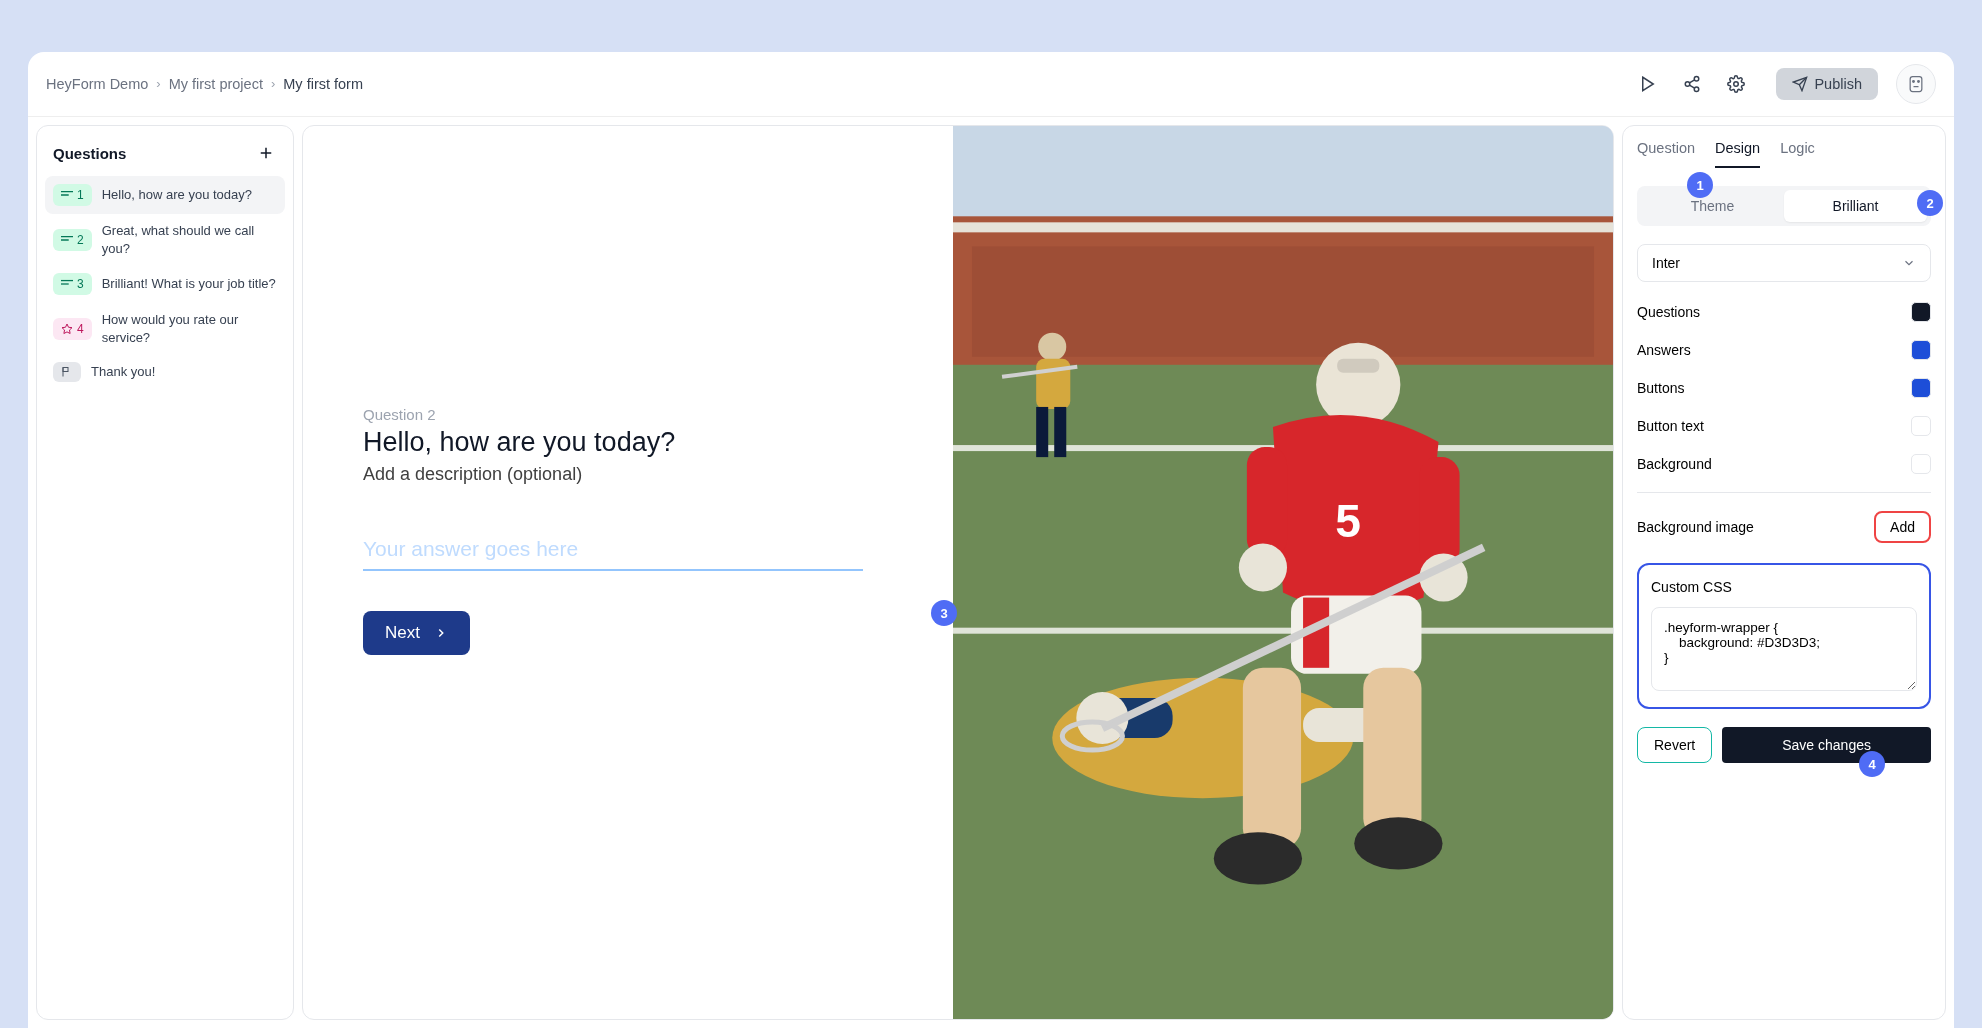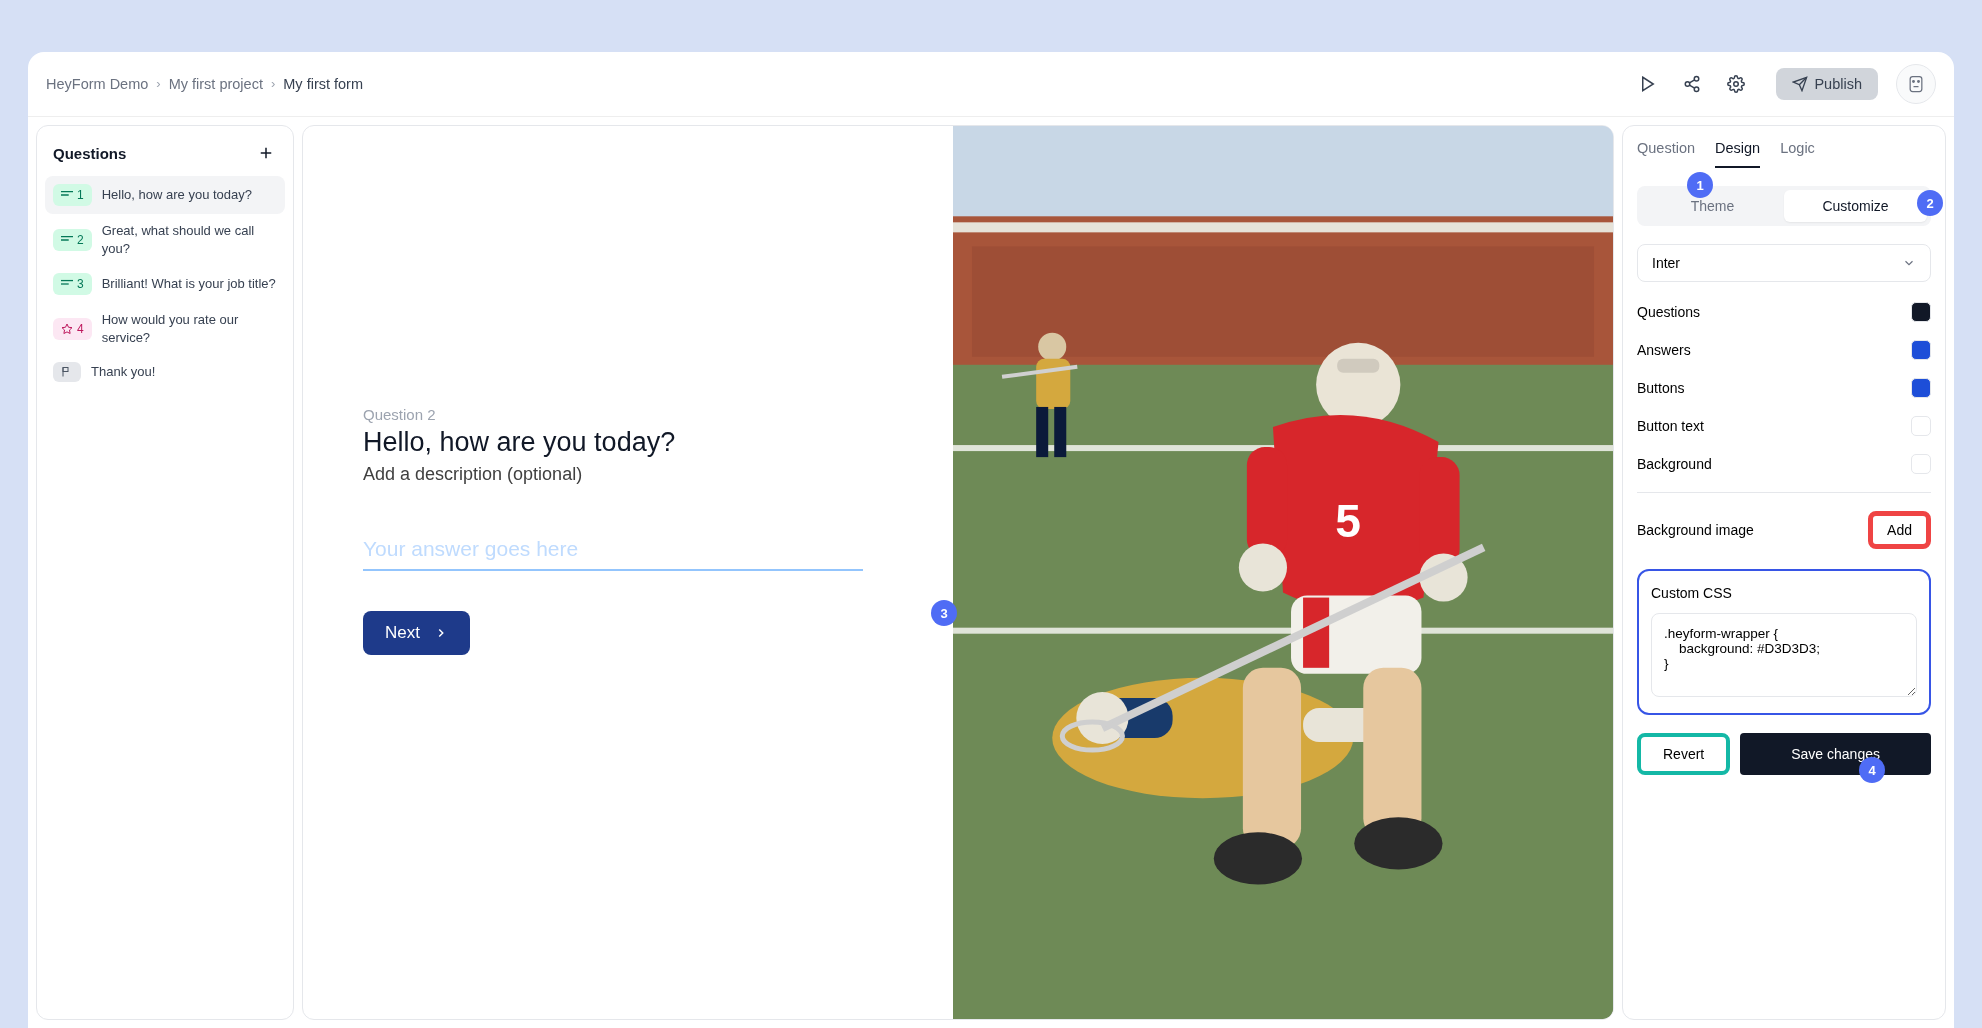--- a/index.html
+++ b/index.html
@@ -219,21 +219,21 @@
   width: 20px;
   height: 20px;
   border-radius: 5px;
   border: 1px solid #e5e7eb;
   cursor: pointer;
 }
 .divider { border: none; border-top: 1px solid #e5e7eb; margin: 14px 0 18px; }
 .bg-row { display: flex; justify-content: space-between; align-items: center; margin-bottom: 20px; }
 .bg-label { font-size: 14px; font-weight: 500; }
 .add-btn {
-  border: 5px solid #ef4444;
+  border: 2px solid #ef4444;
   background: #fff;
   border-radius: 8px;
   padding: 6px 14px;
   font-size: 14px;
   cursor: pointer;
 }
 .css-block {
   border: 2.5px solid #3755e6;
   border-radius: 12px;
   padding: 14px 12px 12px;
@@ -245,24 +245,24 @@
   border-radius: 8px;
   padding: 12px;
   font-size: 13.5px;
   font-family: inherit;
   resize: vertical;
   height: 84px;
   outline: none;
 }
 .btn-row { display: flex; gap: 10px; margin-top: 18px; }
 .revert-btn {
-  border: 4px solid #14b8a6;
+  border: 1px solid #14b8a6;
   background: #fff;
   border-radius: 8px;
-  padding: 9px 22px;
+  padding: 9px 16px;
   font-size: 14px;
   cursor: pointer;
 }
 .save-btn {
   flex: 1;
   background: #111827;
   color: #fff;
   border: none;
   border-radius: 4px;
   padding: 9px 16px;
@@ -469,21 +469,21 @@
       <div class="tabs">
         <div class="tab">Question</div>
         <div class="tab active">Design</div>
         <div class="tab">Logic</div>
       </div>
 
       <div style="position:relative">
         <div class="annot" style="left:50px; top:-14px">1</div>
         <div class="subtabs">
           <div class="subtab">Theme</div>
-          <div class="subtab active">Customize</div>
+          <div class="subtab active">Brilliant</div>
         </div>
         <div class="annot" style="right:-12px; top:4px">2</div>
       </div>
 
       <div class="select-box">
         <span>Inter</span>
         <svg width="14" height="14" viewBox="0 0 24 24" fill="none" stroke="#6b7280" stroke-width="2">
             <polyline points="6 9 12 15 18 9"></polyline>
           </svg>
       </div>

